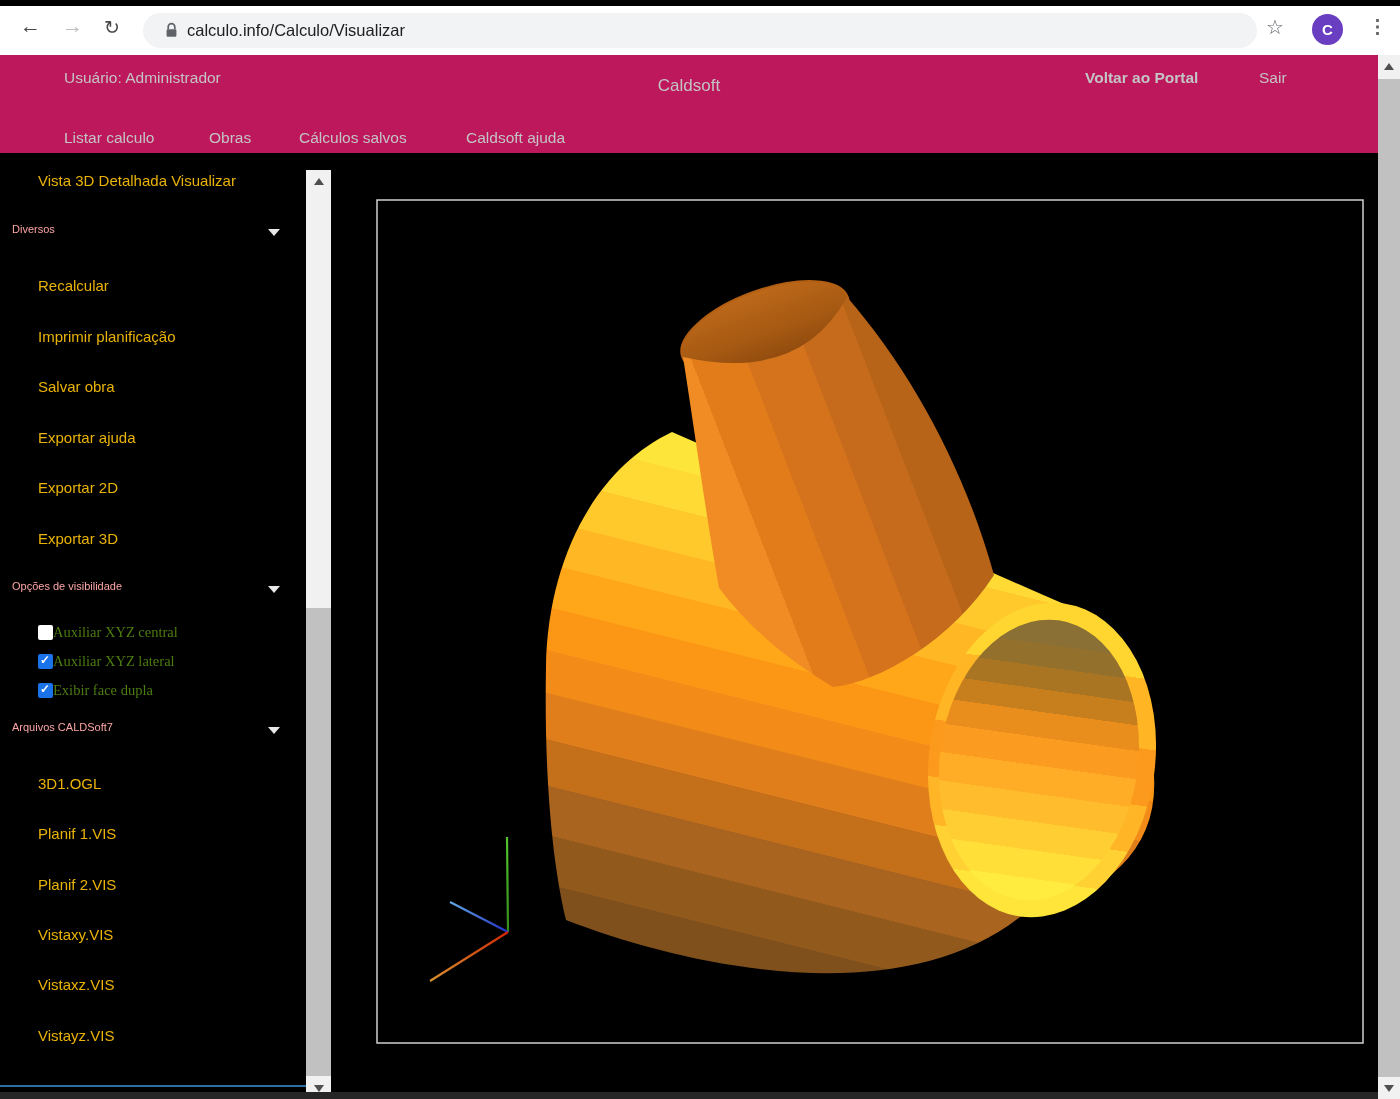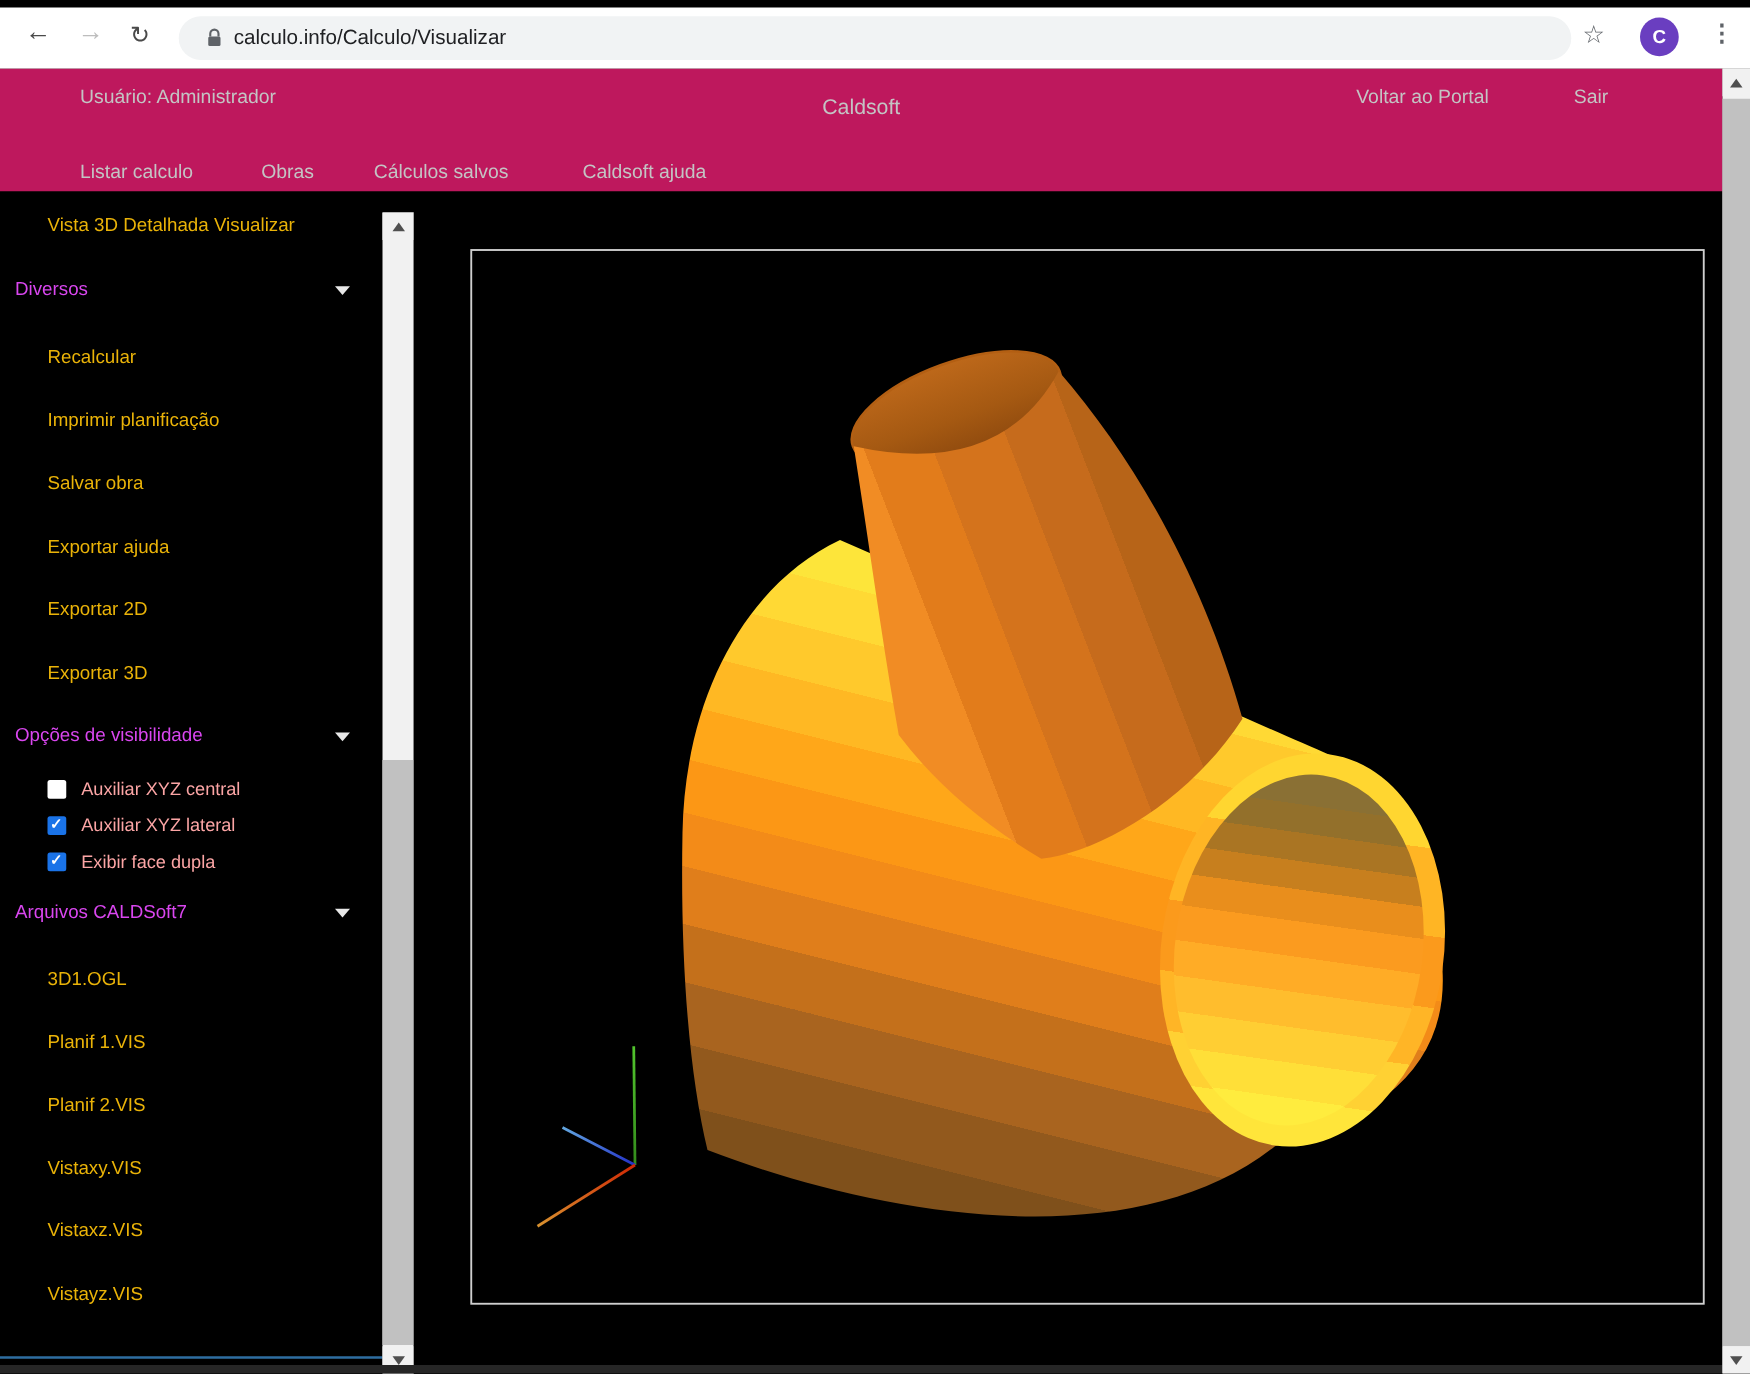--- a/index.html
+++ b/index.html
@@ -19,36 +19,36 @@
   .url-text { position:absolute; left:44px; top:8px; font-size:16.5px; color:#202124; white-space:nowrap; }
   .star { position:absolute; left:1266px; top:9px; font-size:20px; color:#5f6368; }
   .avatar { position:absolute; left:1312px; top:8px; width:31px; height:31px; border-radius:50%;
             background:#6a3ec0; color:#fff; font-size:15px; font-weight:bold; text-align:center; line-height:31px; }
   .menu-dots { position:absolute; left:1368px; top:9px; font-size:19px; color:#5f6368; font-weight:bold; letter-spacing:0; }
 
   
   .app-header { position:absolute; left:0; top:55px; width:1378px; height:98px; background:#be185d; color:#c4c4c4; }
   .hdr-user { position:absolute; left:64px; top:14px; font-size:15.5px; }
   .hdr-title { position:absolute; left:0; top:21px; width:1378px; text-align:center; font-size:17px; }
-  .hdr-portal { position:absolute; left:1085px; top:14px; font-size:15.5px; cursor:pointer; }
+  .hdr-portal { position:absolute; left:1085px; top:14px; font-size:15.5px; cursor:pointer;font-weight:bold; }
   .hdr-sair { position:absolute; left:1259px; top:14px; font-size:15.5px; cursor:pointer; }
   .hdr-nav-item { position:absolute; top:74px; font-size:15.5px; cursor:pointer; }
   .nav-0 { left:64px; } .nav-1 { left:209px; } .nav-2 { left:299px; } .nav-3 { left:466px; }
 
   
   .sidebar { position:absolute; left:0; top:170px; width:306px; height:929px; background:#000; }
   .sb-link { position:absolute; left:38px; font-size:15px; color:#eab308; cursor:pointer; white-space:nowrap; }
-  .sb-head { position:absolute; left:12px; font-size:15px; color:#d946ef; font-weight:500; cursor:pointer; white-space:nowrap; }
+  .sb-head { position:absolute; left:12px; font-size:11px; color:#fca5a5; font-weight:500; cursor:pointer; white-space:nowrap; }
   .chev { position:absolute; left:268px; width:0; height:0; border-left:6px solid transparent;
           border-right:6px solid transparent; border-top:7px solid #e8e8e8; cursor:pointer; }
   .cb-row { position:absolute; left:38px; height:18px; cursor:pointer; white-space:nowrap; }
   .cb { display:inline-block; width:15px; height:15px; background:#fff; border-radius:2px; vertical-align:-3px; position:relative; }
   .cb.checked { background:#1a73e8; }
   .cb.checked::after { content:"\2713"; position:absolute; left:2px; top:-1px; color:#fff; font-size:12px; font-weight:bold; }
-  .cb-label { margin-left:12px; font-size:14.5px; color:#fca5a5; font-weight:500; }
+  .cb-label { margin-left:0; font-size:14.5px; color:#4d7c0f; font-weight:500;font-family:Liberation Serif, serif; }
   .sb-divider { position:absolute; left:0; top:915px; width:306px; height:2px; background:#2e6da0; }
 
   
   .sb-scroll { position:absolute; left:306px; top:170px; width:25px; height:929px; background:#f1f1f1; }
   .pg-scroll { position:absolute; left:1378px; top:55px; width:22px; height:1044px; background:#f1f1f1; }
   .scroll-btn { position:absolute; left:0; width:100%; height:22px; background:#f1f1f1; display:flex; align-items:center; justify-content:center; cursor:pointer; }
   .btn-top { top:0; } .btn-bottom { bottom:0; }
   .tri-up { width:0; height:0; border-left:5px solid transparent; border-right:5px solid transparent; border-bottom:7px solid #4f4f4f; }
   .tri-down { width:0; height:0; border-left:5px solid transparent; border-right:5px solid transparent; border-top:7px solid #4f4f4f; }
   .thumb { position:absolute; left:0; width:100%; background:#c1c1c1; cursor:pointer; }

